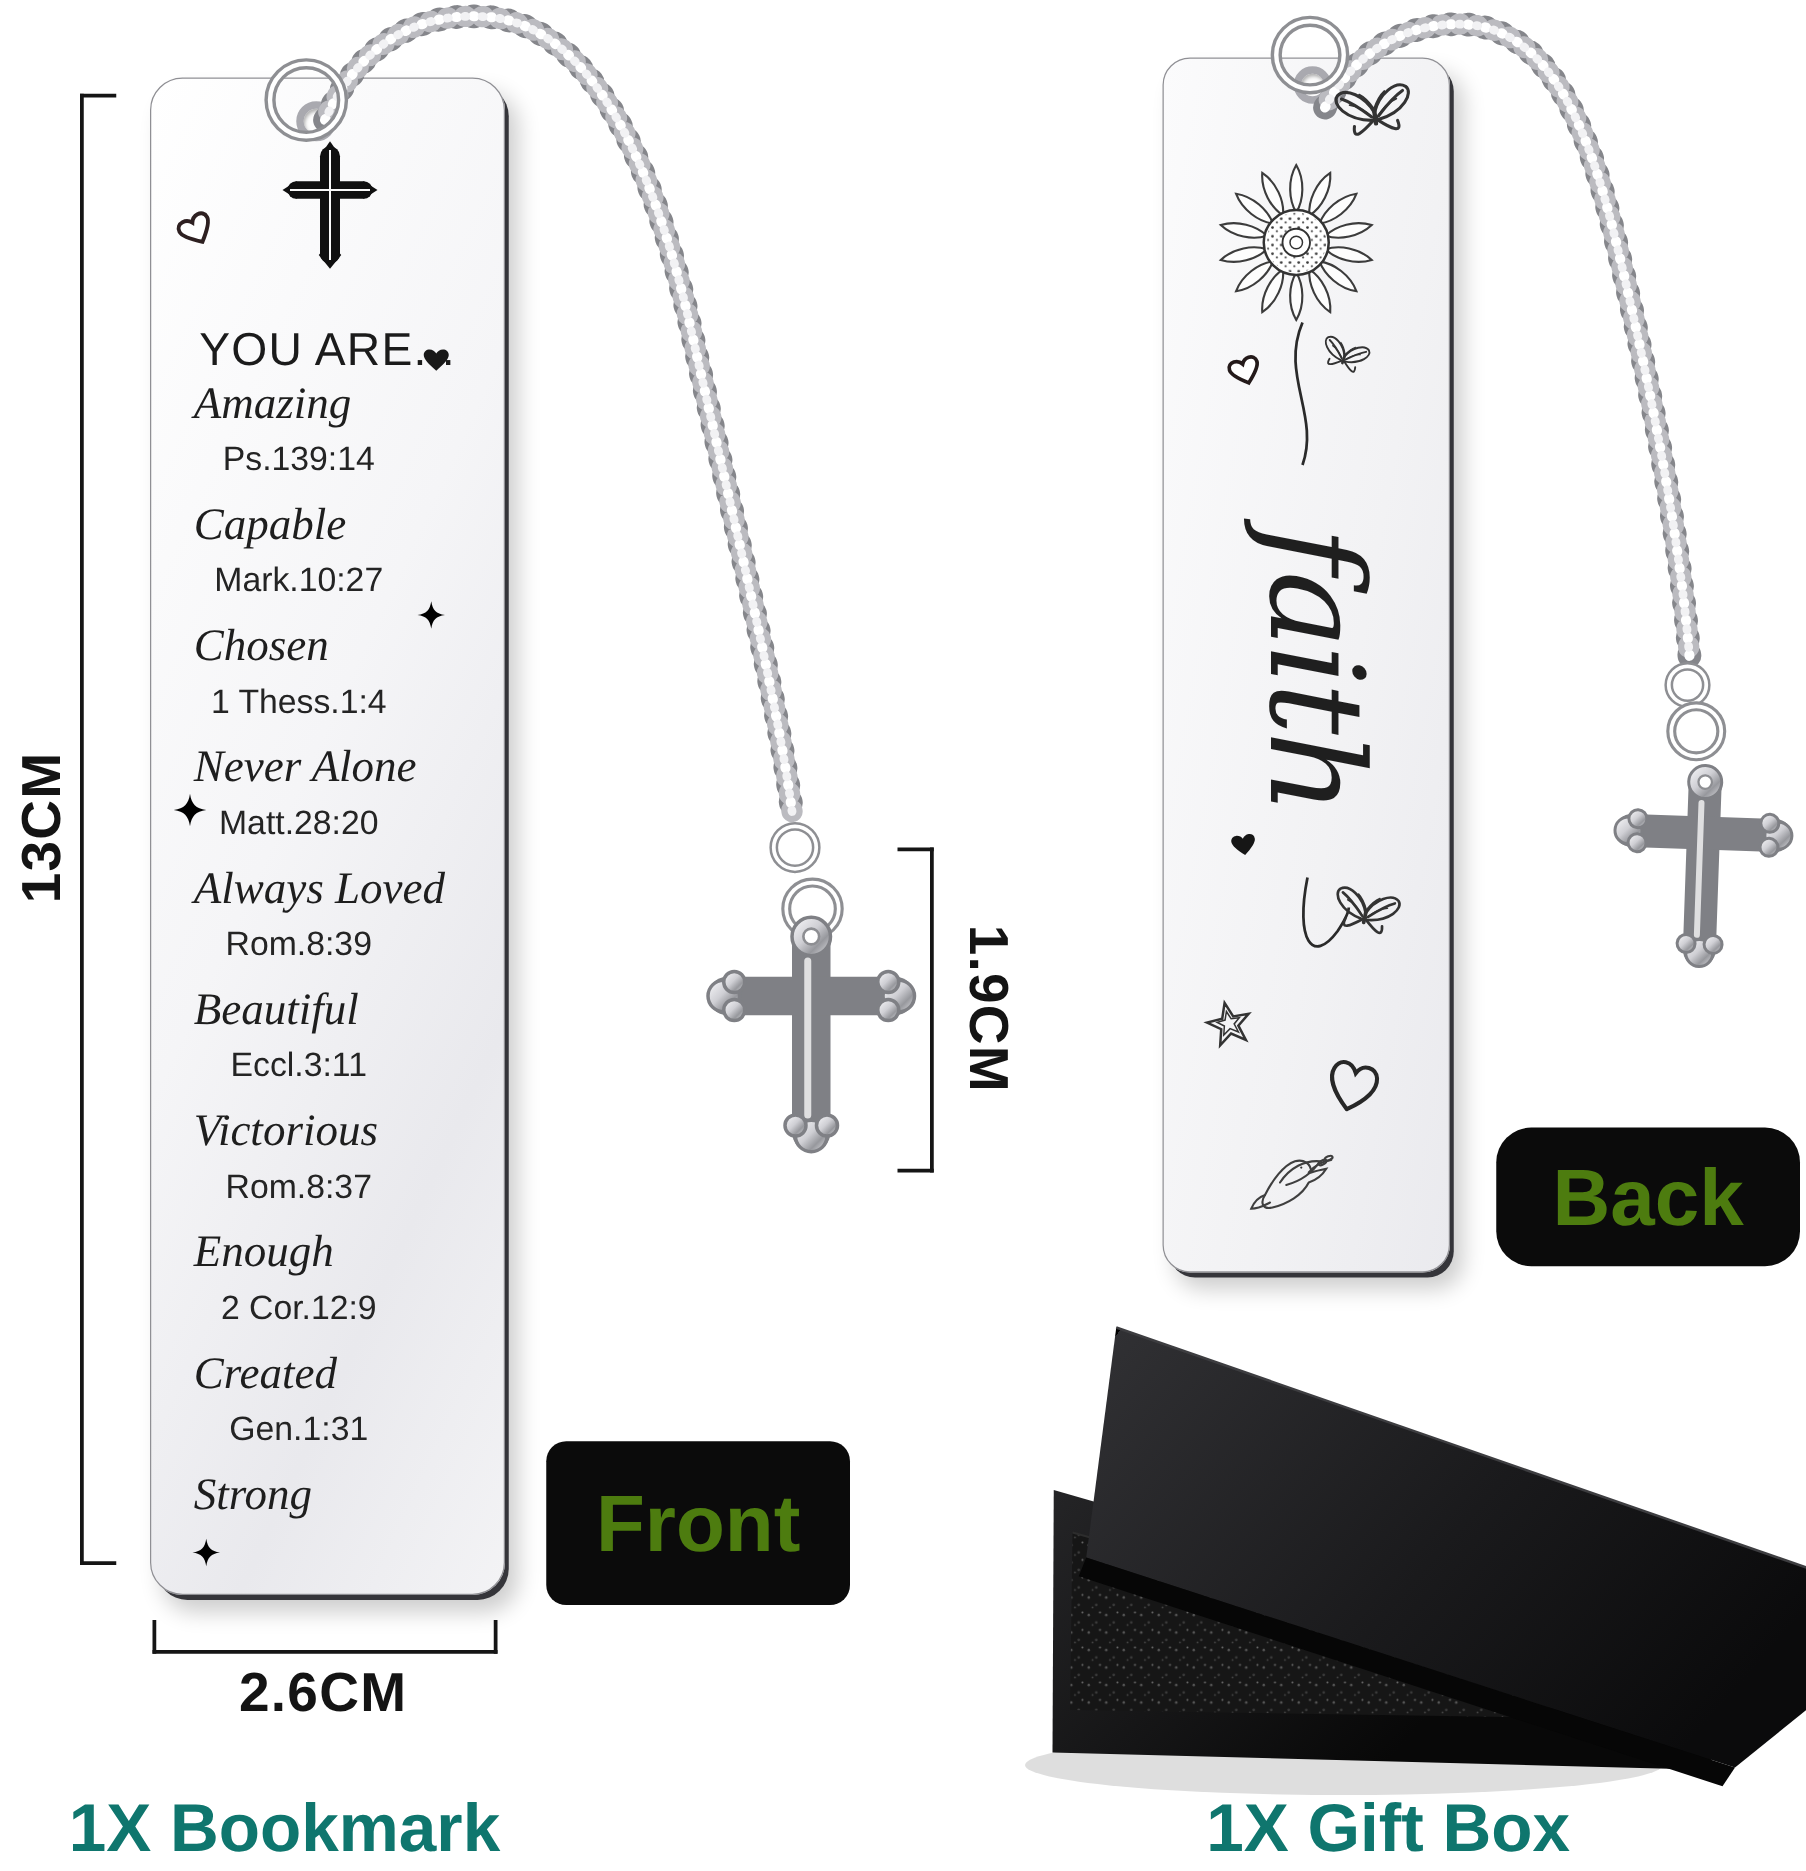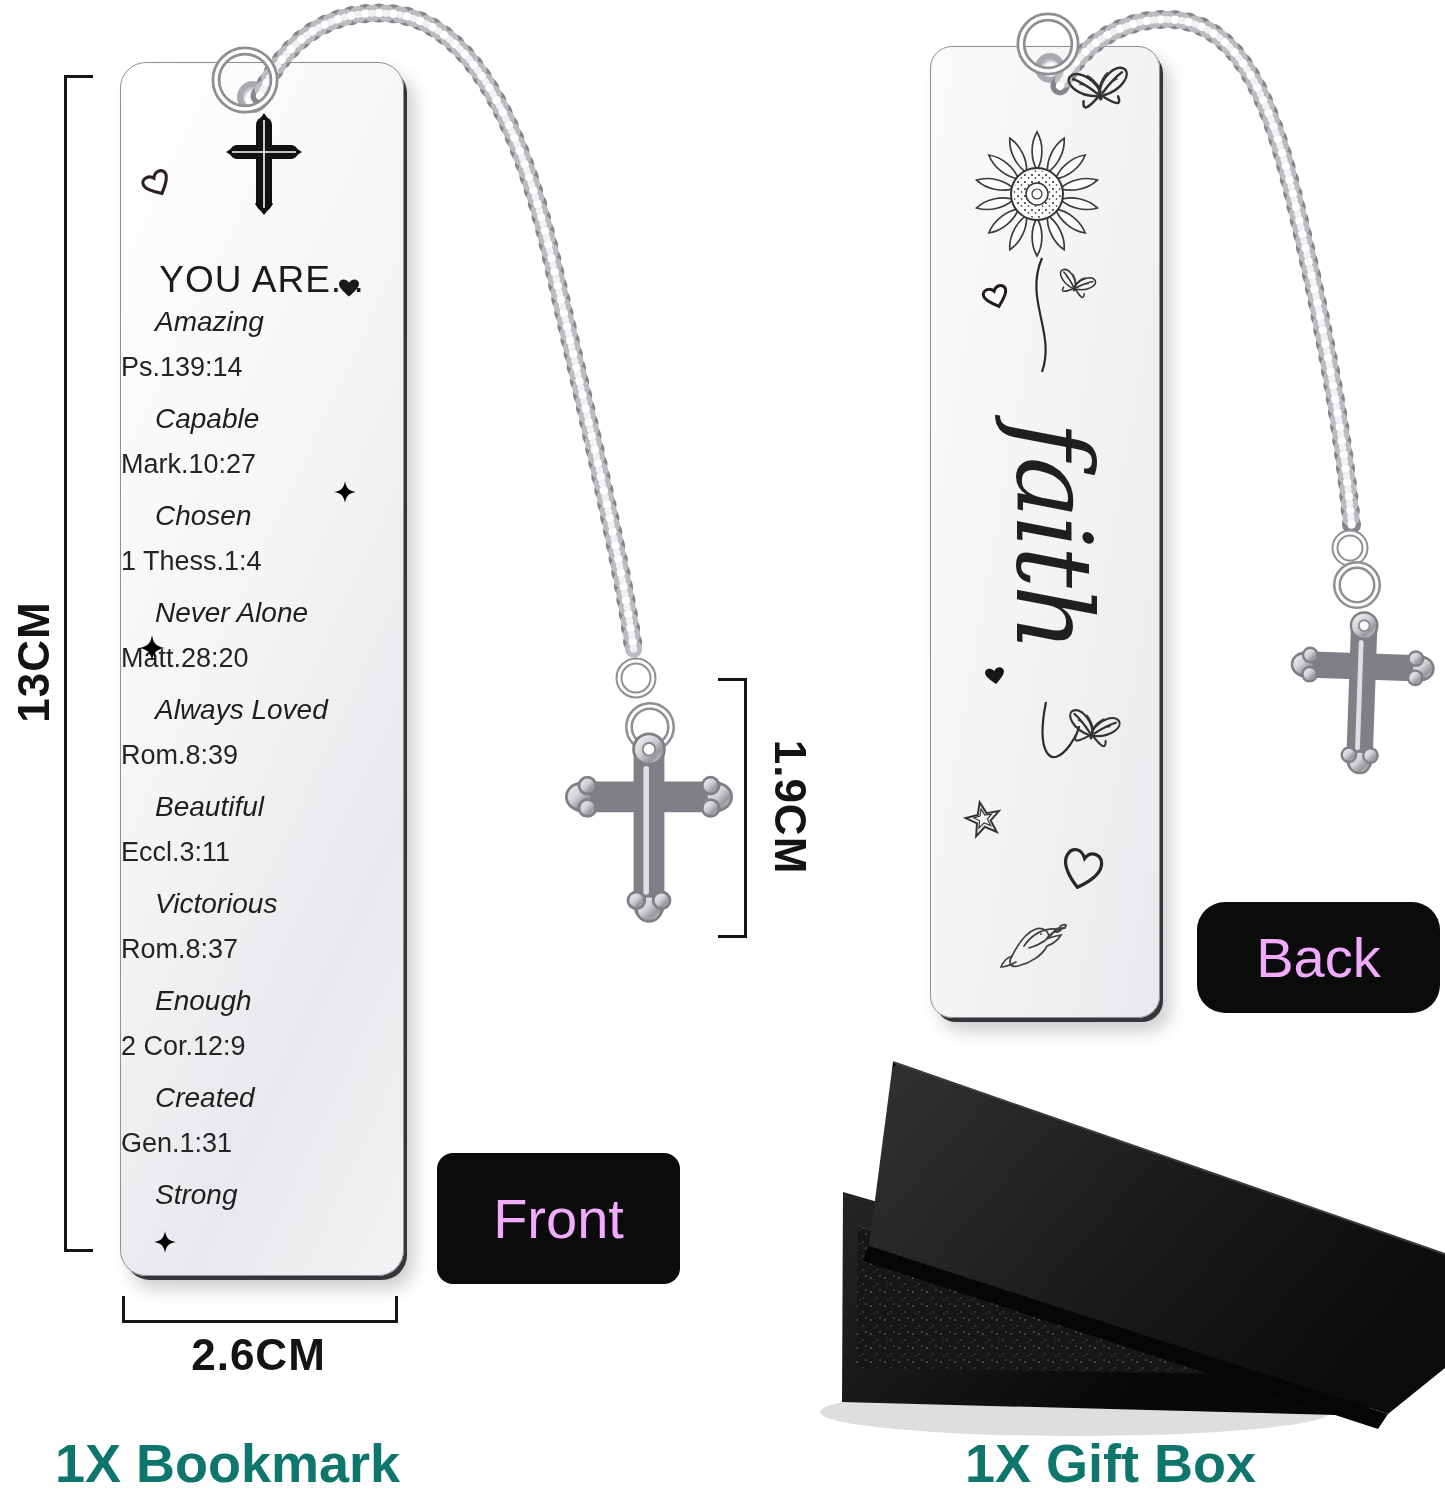--- a/index.html
+++ b/index.html
@@ -18,22 +18,22 @@
   .hole.front-hole{left:116px;top:18px;width:20px;height:20px;}
   .hole.back-hole{left:104px;top:6px;width:18px;height:18px;}
 
   
   .bm-title{position:absolute;left:0;top:196px;width:100%;text-align:center;
             font-family:Liberation Sans, sans-serif;font-size:37px;color:#1b1b1b;
             letter-spacing:1px;}
   .rows{position:absolute;left:0;top:230px;width:100%;}
   .row{height:97px;}
   .row .word{height:58px;line-height:58px;padding-left:34px;white-space:nowrap;
-            font-family:Liberation Sans, sans-serif;font-style:italic;font-size:28px;color:#1e1e1e;}
-  .row .ref{height:36px;line-height:32px;padding-right:46px;text-align:left;
+            font-family:Liberation Serif, serif;font-style:italic;font-size:36px;color:#1e1e1e;}
+  .row .ref{height:36px;line-height:32px;padding-right:46px;text-align:center;
             font-family:"Liberation Sans",sans-serif;font-size:27px;color:#242424;}
 
   
   .faith{position:absolute;left:872px;top:468px;width:350px;height:134px;z-index:4;
          transform:rotate(90deg);text-align:center;
          font-family:"DejaVu Serif","Liberation Serif",serif;font-style:italic;
          font-size:104px;letter-spacing:-3px;color:#1f1f1f;}
 
   
   .dim-bracket{position:absolute;z-index:2;}
@@ -42,23 +42,23 @@
   .w-bracket{left:122px;top:1296px;width:270px;height:24px;
              border-bottom:3px solid #151515;border-left:3px solid #151515;border-right:3px solid #151515;}
   .c-bracket{left:718px;top:678px;width:26px;height:254px;
              border-right:3px solid #151515;border-top:3px solid #151515;border-bottom:3px solid #151515;}
   .dim{position:absolute;z-index:2;font-weight:bold;font-size:44px;color:#141414;letter-spacing:1px;}
   .dim.h{left:-41px;top:637px;width:150px;text-align:center;transform:rotate(-90deg);}
   .dim.w{left:122px;top:1330px;width:273px;text-align:center;}
   .dim.c{left:715px;top:782px;width:150px;text-align:center;transform:rotate(90deg);}
 
   
-  .badge{position:absolute;background:#0b0b0b;color:#f0abfc;border-radius:28px;z-index:6;
+  .badge{position:absolute;background:#0b0b0b;color:#4d7c0f;border-radius:28px;z-index:6;
          display:flex;align-items:center;justify-content:center;
-         font-weight:normal;font-size:56px;font-family:"Liberation Sans",sans-serif;}
+         font-weight:bold;font-size:64px;font-family:"Liberation Sans",sans-serif;}
   .badge.front-b{left:437px;top:1153px;width:243px;height:131px;border-radius:16px;}
   .badge.back-b{left:1197px;top:902px;width:243px;height:111px;}
   .caption{position:absolute;z-index:6;font-weight:bold;font-size:54px;color:#0f766e;}
   .caption.left{left:55px;top:1432px;}
   .caption.right{left:965px;top:1432px;}
 
   .art{position:absolute;left:0;top:0;z-index:5;pointer-events:none;}
 </style>
 </head>
 <body>

